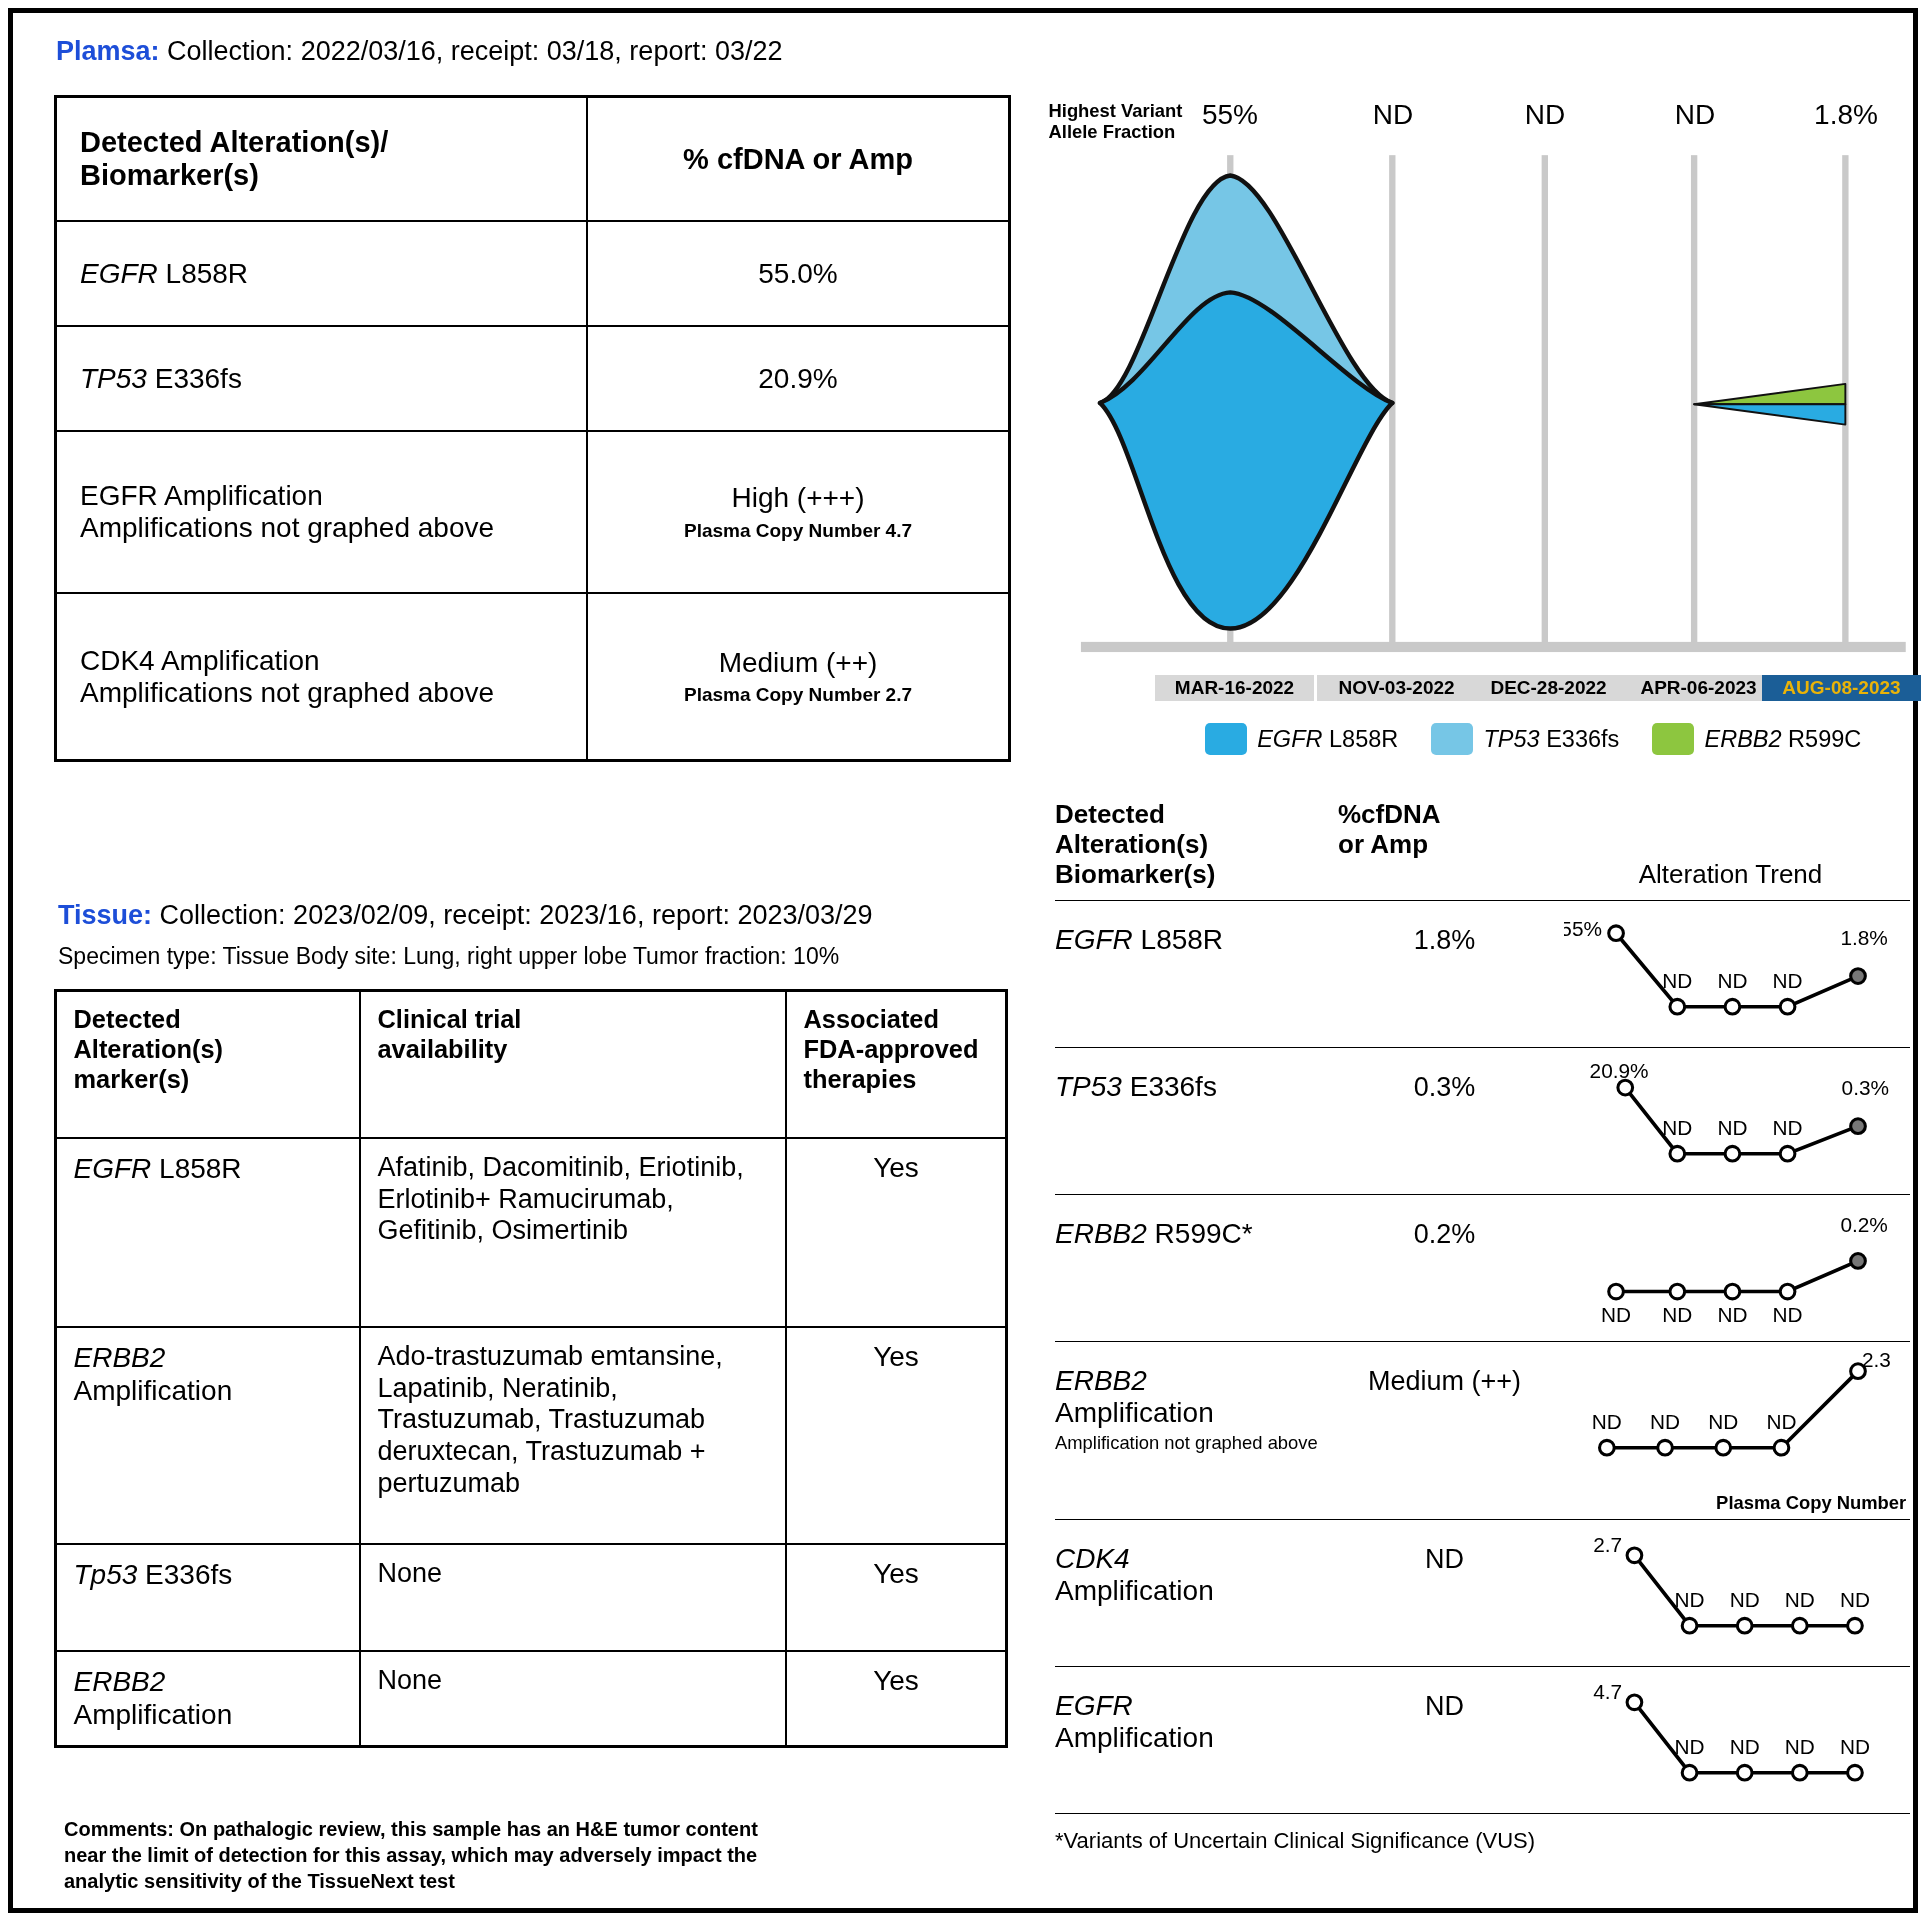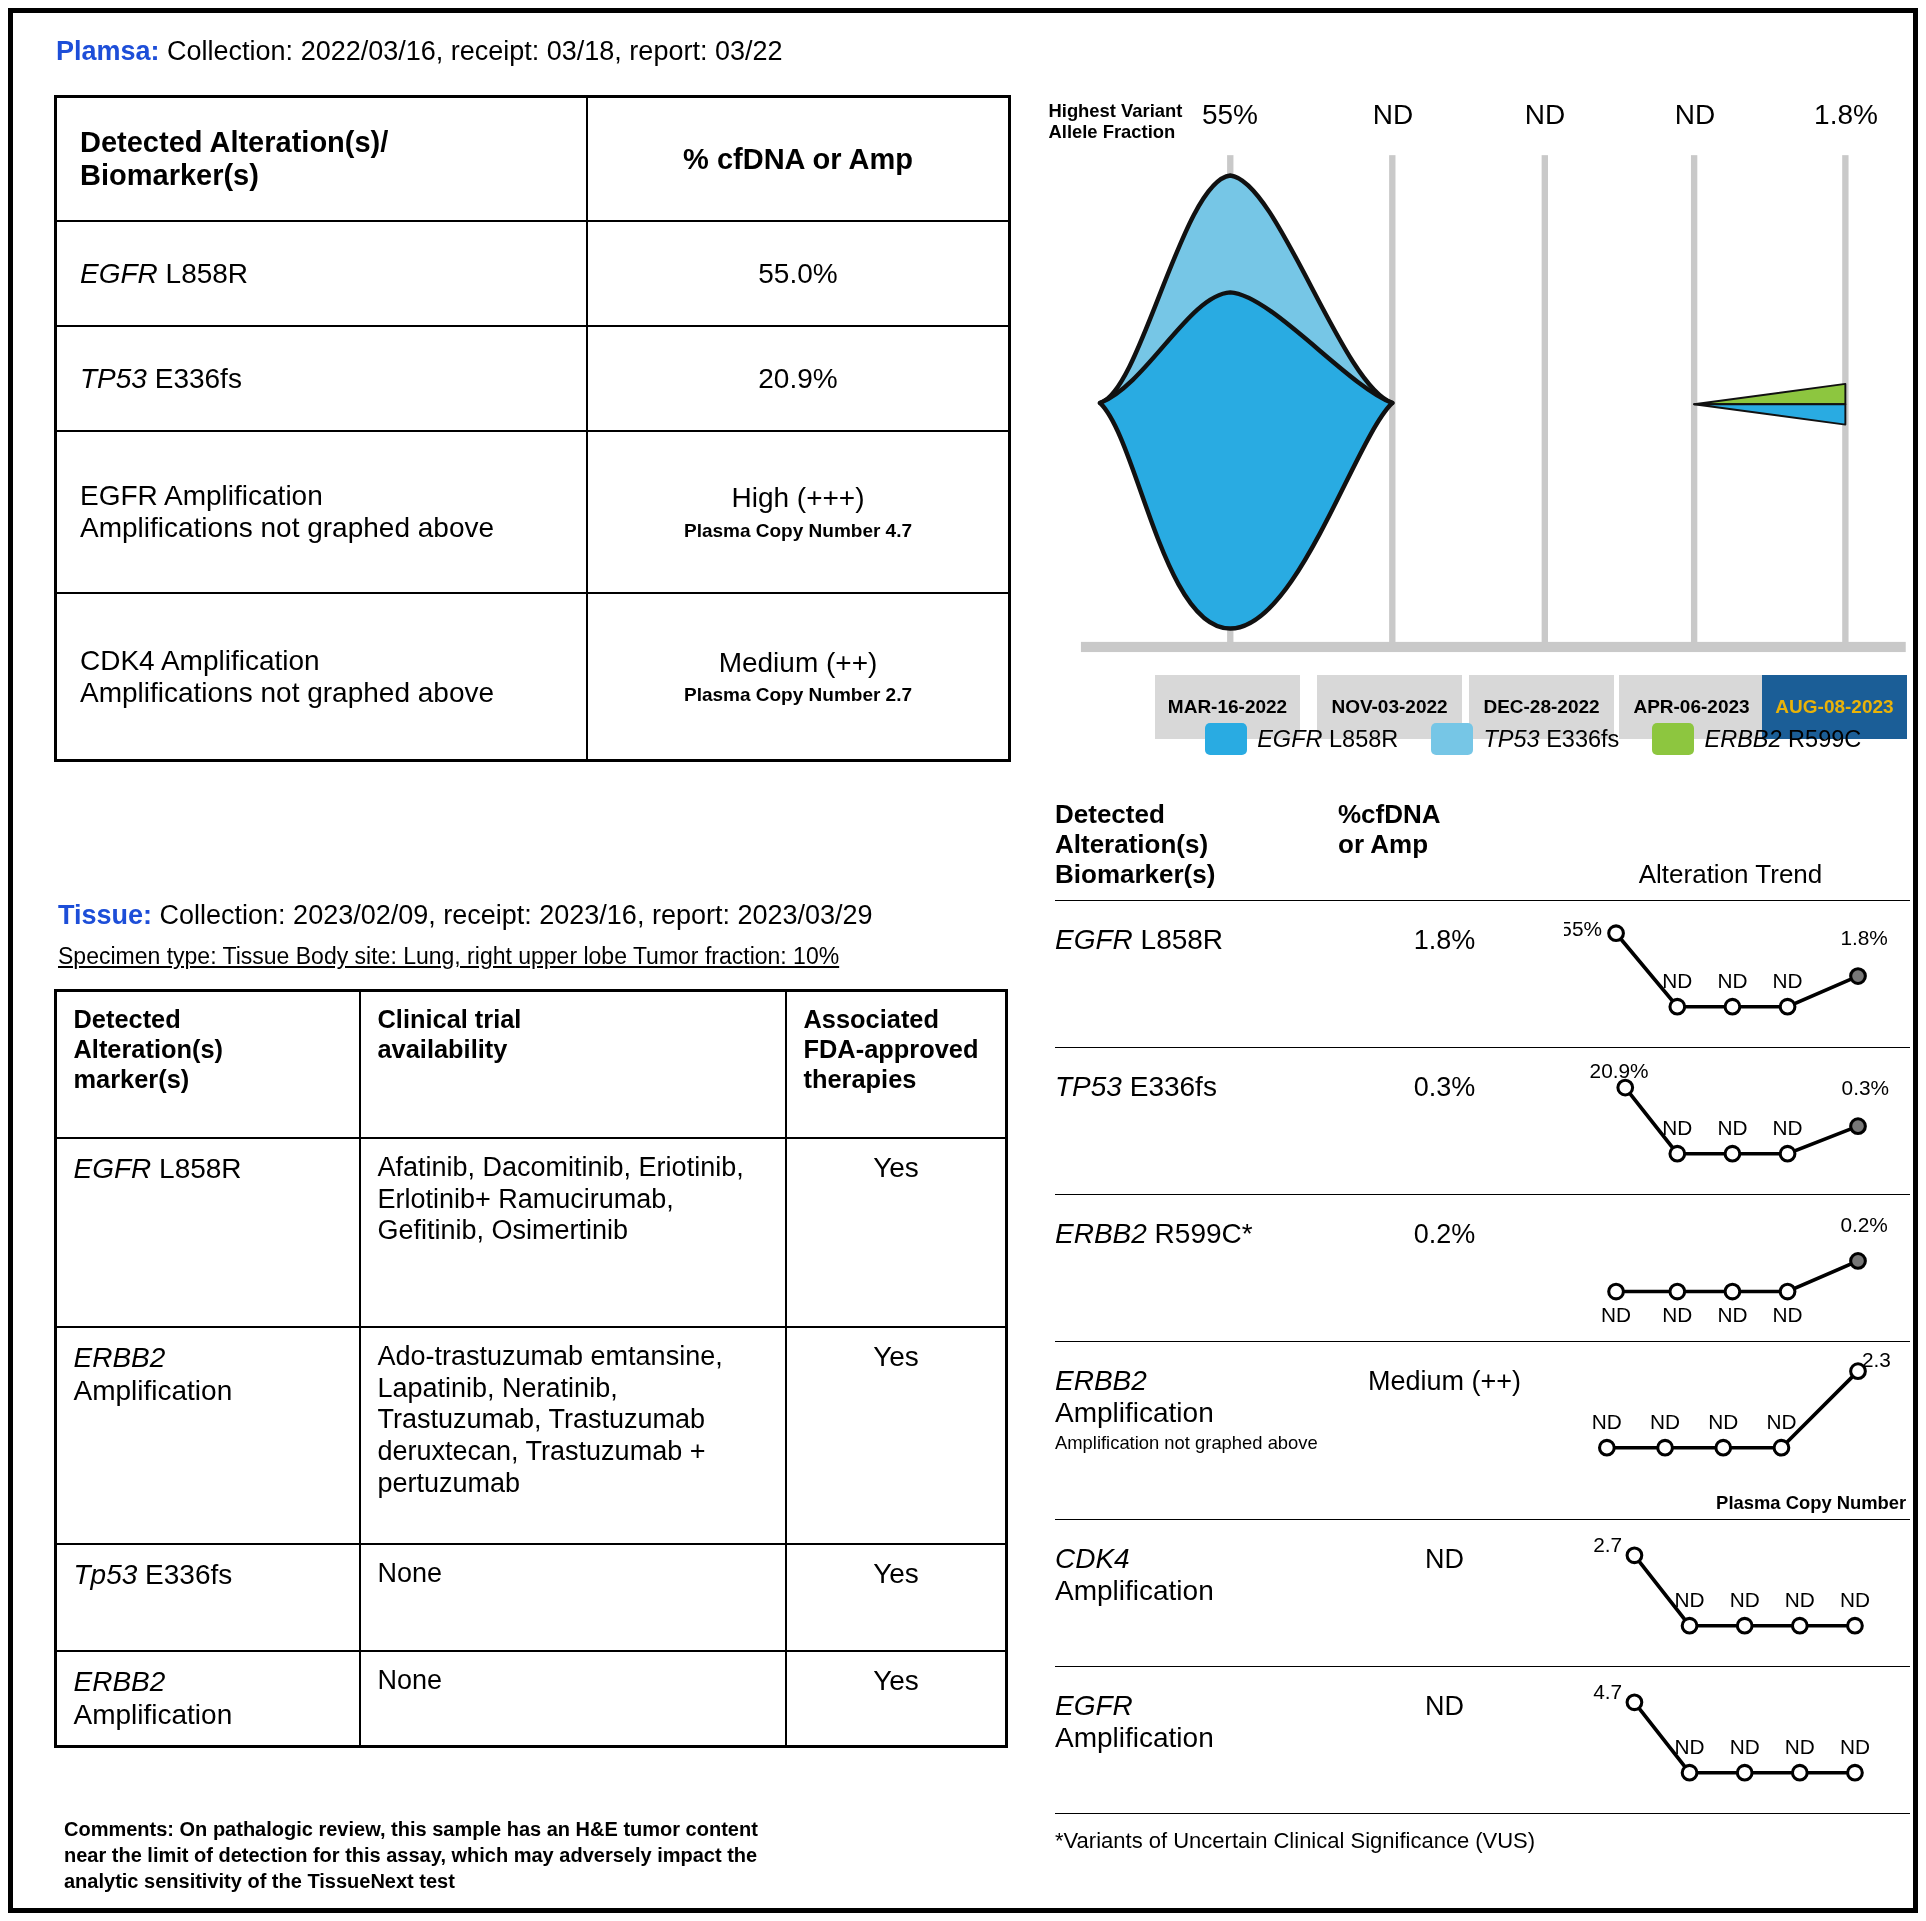--- a/index.html
+++ b/index.html
@@ -7,21 +7,21 @@
   .page{position:absolute;inset:0;background:#fff;}
   .frame{position:absolute;inset:7.6px;border:5.1px solid #000;pointer-events:none;}
   .bold{font-weight:bold;}
   .ital{font-style:italic;}
   .red{color:#1d4ed8;}
   .preline{white-space:pre-line;}
 
   
   .plasma-line{position:absolute;left:56px;top:36px;font-size:27px;}
   .tissue-line{position:absolute;left:58px;top:900px;font-size:27px;}
-  .tissue-sub{position:absolute;left:58px;top:943px;font-size:23px;text-decoration:underline;}
+  .tissue-sub{position:absolute;left:58px;top:943px;font-size:23px;}
 
   
   .ptable{position:absolute;left:54px;top:95px;width:957px;border:3.2px solid #000;
           display:grid;grid-template-columns:531px 1fr;grid-template-rows:124px 105px 105px 162px 165px;box-sizing:border-box;}
   .ptable>div{border-bottom:2.5px solid #000;padding:11.4px 23px;box-sizing:border-box;display:flex;flex-direction:column;justify-content:center;}
   .ptable>div:nth-child(odd){border-right:2.5px solid #000;}
   .ptable>div:nth-last-child(-n+2){border-bottom:none;}
   .pt-head{font-size:29px;font-weight:bold;}
   .pt-head.center,.pt-val{align-items:center;text-align:center;}
   .pt-gene{font-size:28px;}
@@ -29,22 +29,22 @@
   .pt-val-sub{font-size:19px;font-weight:bold;}
 
   
   .vaf{position:absolute;left:1046px;top:95px;width:865px;height:687px;}
   .vaf-axis-label{position:absolute;left:2.5px;top:5.1px;width:146px;font-size:18.4px;font-weight:bold;line-height:1.15;}
   .vaf-top{position:absolute;left:0;top:3.8px;width:100%;height:33px;}
   .vaf-top span{position:absolute;width:102px;text-align:center;font-size:28px;}
   .tv0{left:133px;} .tv1{left:296px;} .tv2{left:448px;} .tv3{left:598px;} .tv4{left:749px;}
   .vaf-svg{position:absolute;left:0;top:60px;width:861px;height:515px;}
   .vaf-dates{position:absolute;left:0;top:580px;width:100%;height:36px;}
-  .vaf-dates span{position:absolute;width:145px;box-sizing:border-box;text-align:center;font-size:19px;font-weight:bold;
-                  background:#d8d8d8;padding:21px 0;}
+  .vaf-dates span{position:absolute;width:159px;box-sizing:border-box;text-align:center;font-size:19px;font-weight:bold;
+                  background:#d8d8d8;padding:2px 0;}
   .dt0{left:109px;} .dt1{left:271px;} .dt2{left:423px;} .dt3{left:573px;} .dt4{left:716px;}
   .vaf-dates span.active{background:#1b5e97;color:#eab308;}
   .vaf-legend{position:absolute;left:159px;top:628px;display:flex;gap:33px;align-items:center;}
   .leg-item{display:flex;align-items:center;gap:10.2px;font-size:23.5px;}
   .swatch{width:42px;height:32px;border-radius:5.1px;display:inline-block;}
   .sw-egfr{background:#29abe2;} .sw-tp53{background:#76c6e6;} .sw-erbb2{background:#8dc63f;}
 
   
   .ttable{position:absolute;left:1055px;top:800px;width:855px;}
   .tt-head{display:grid;grid-template-columns:283px 213px 1fr;padding-bottom:10.2px;}

